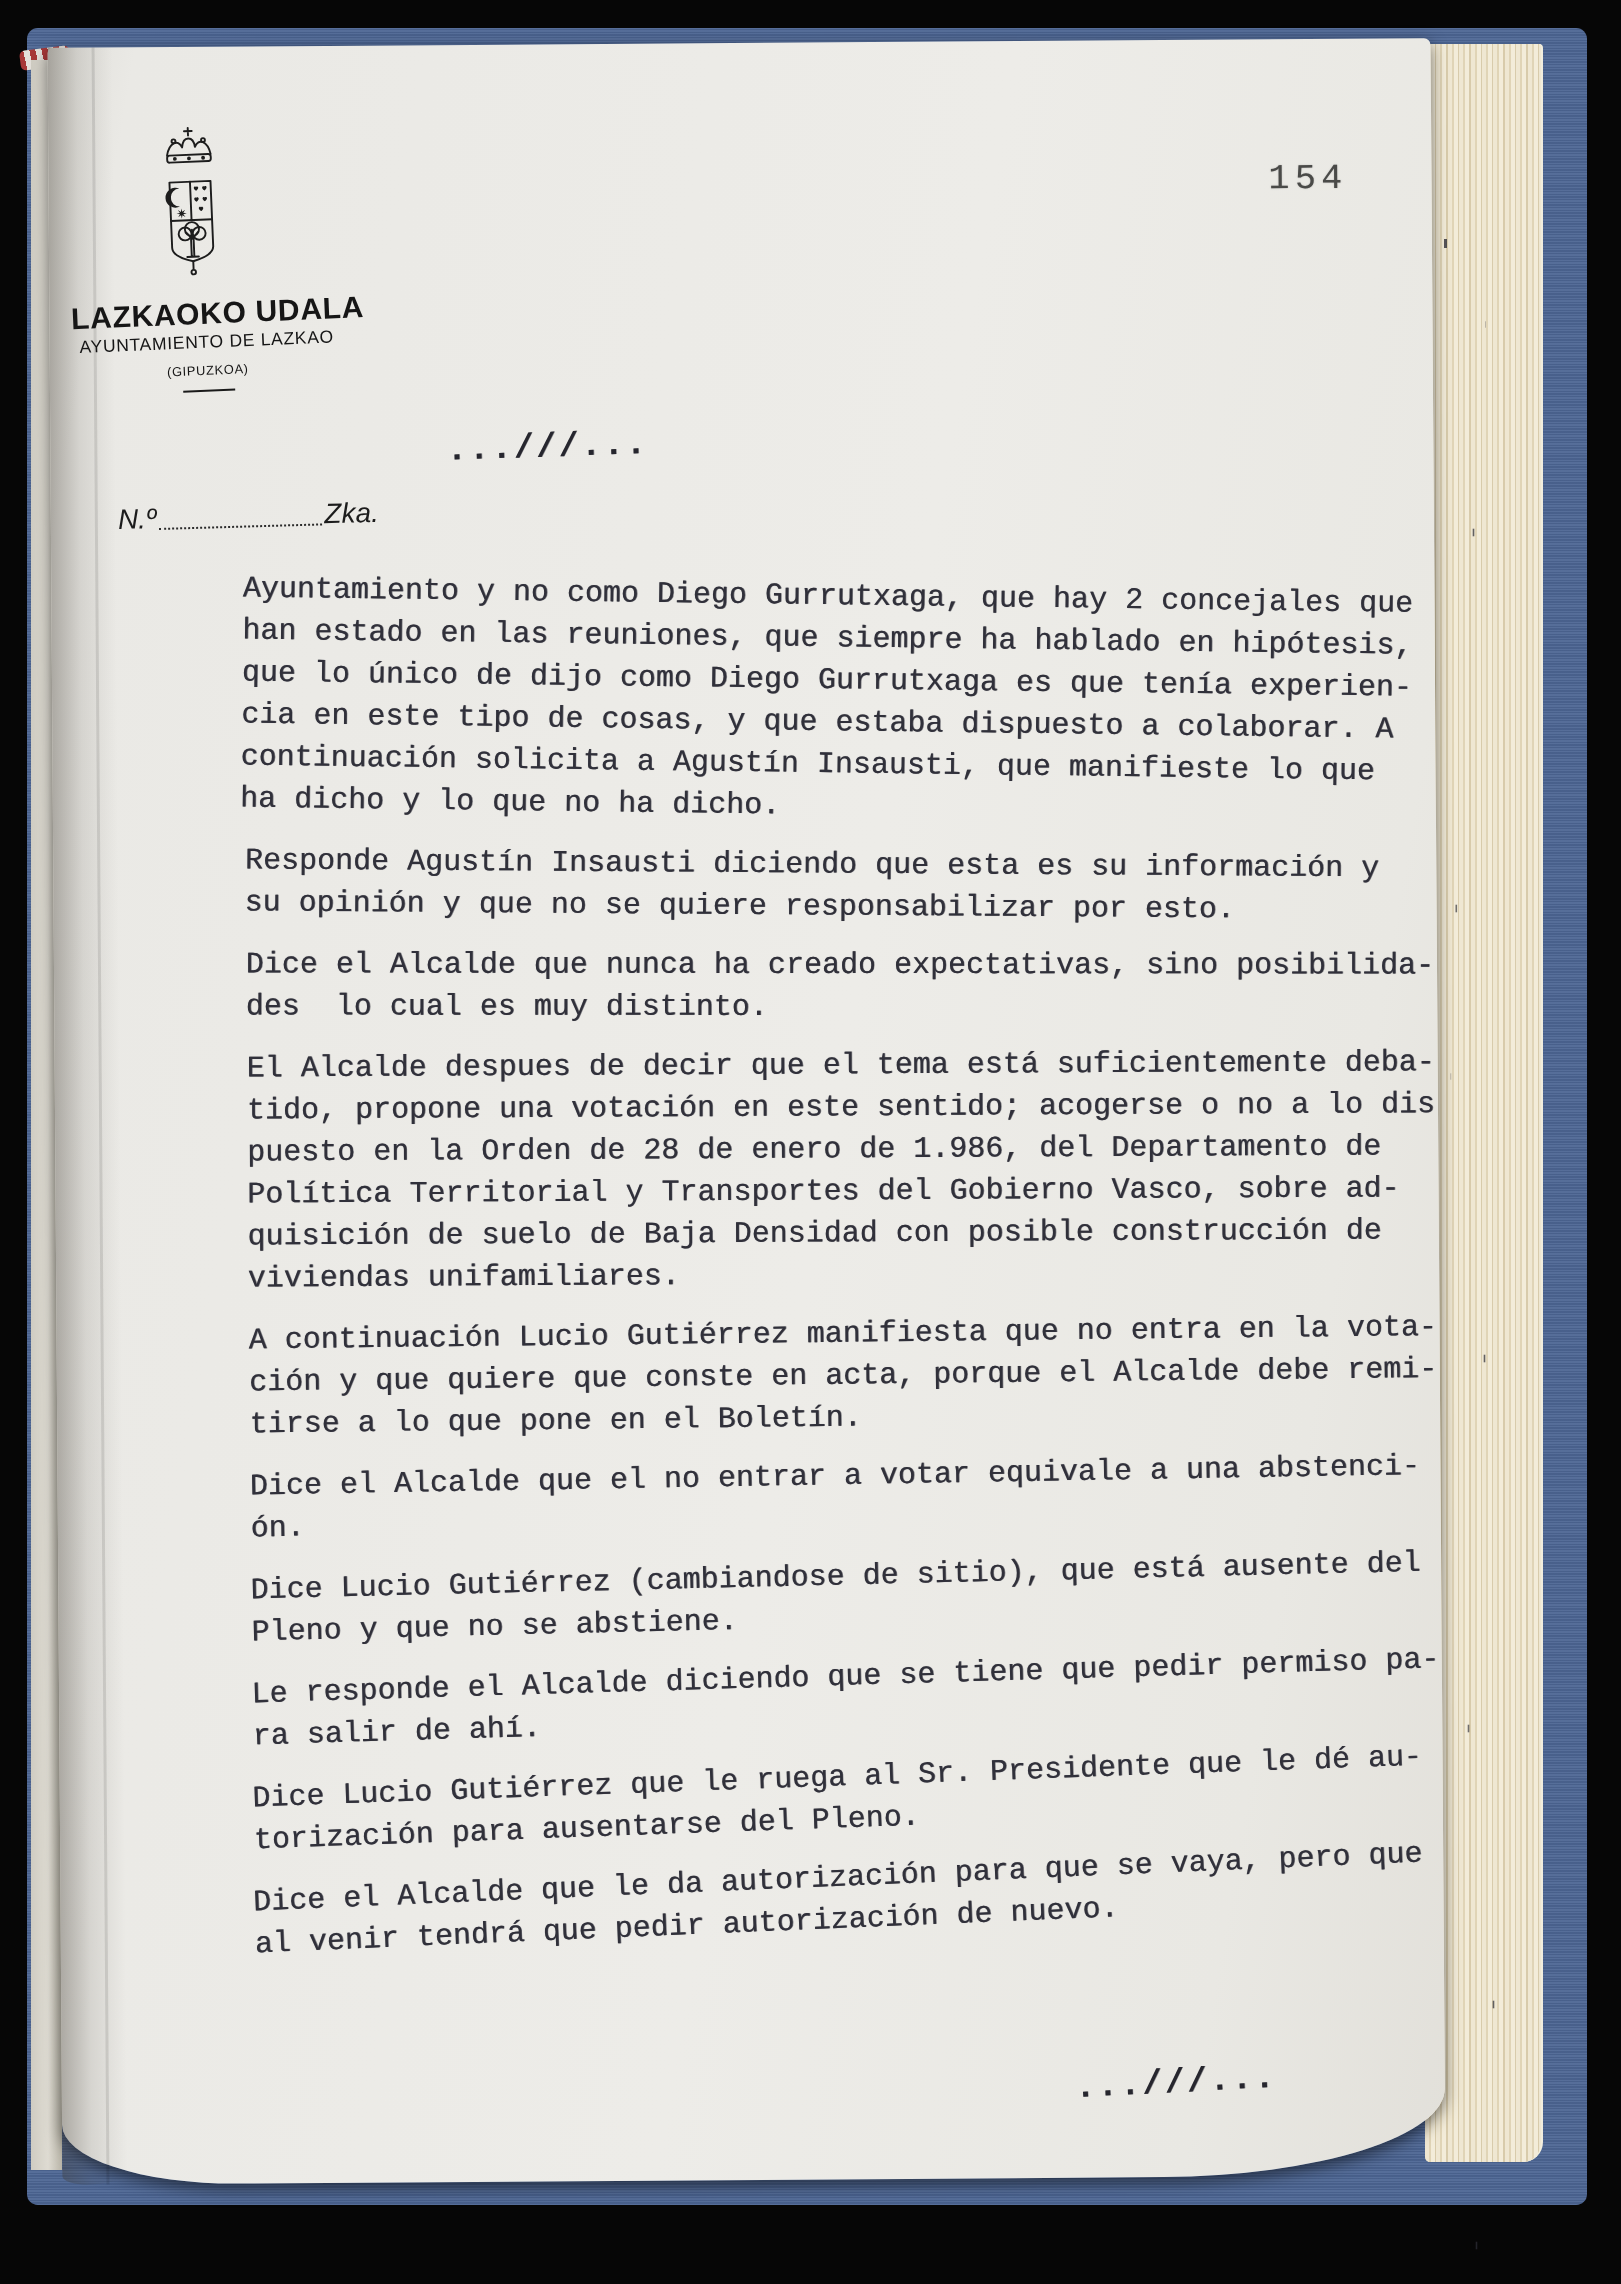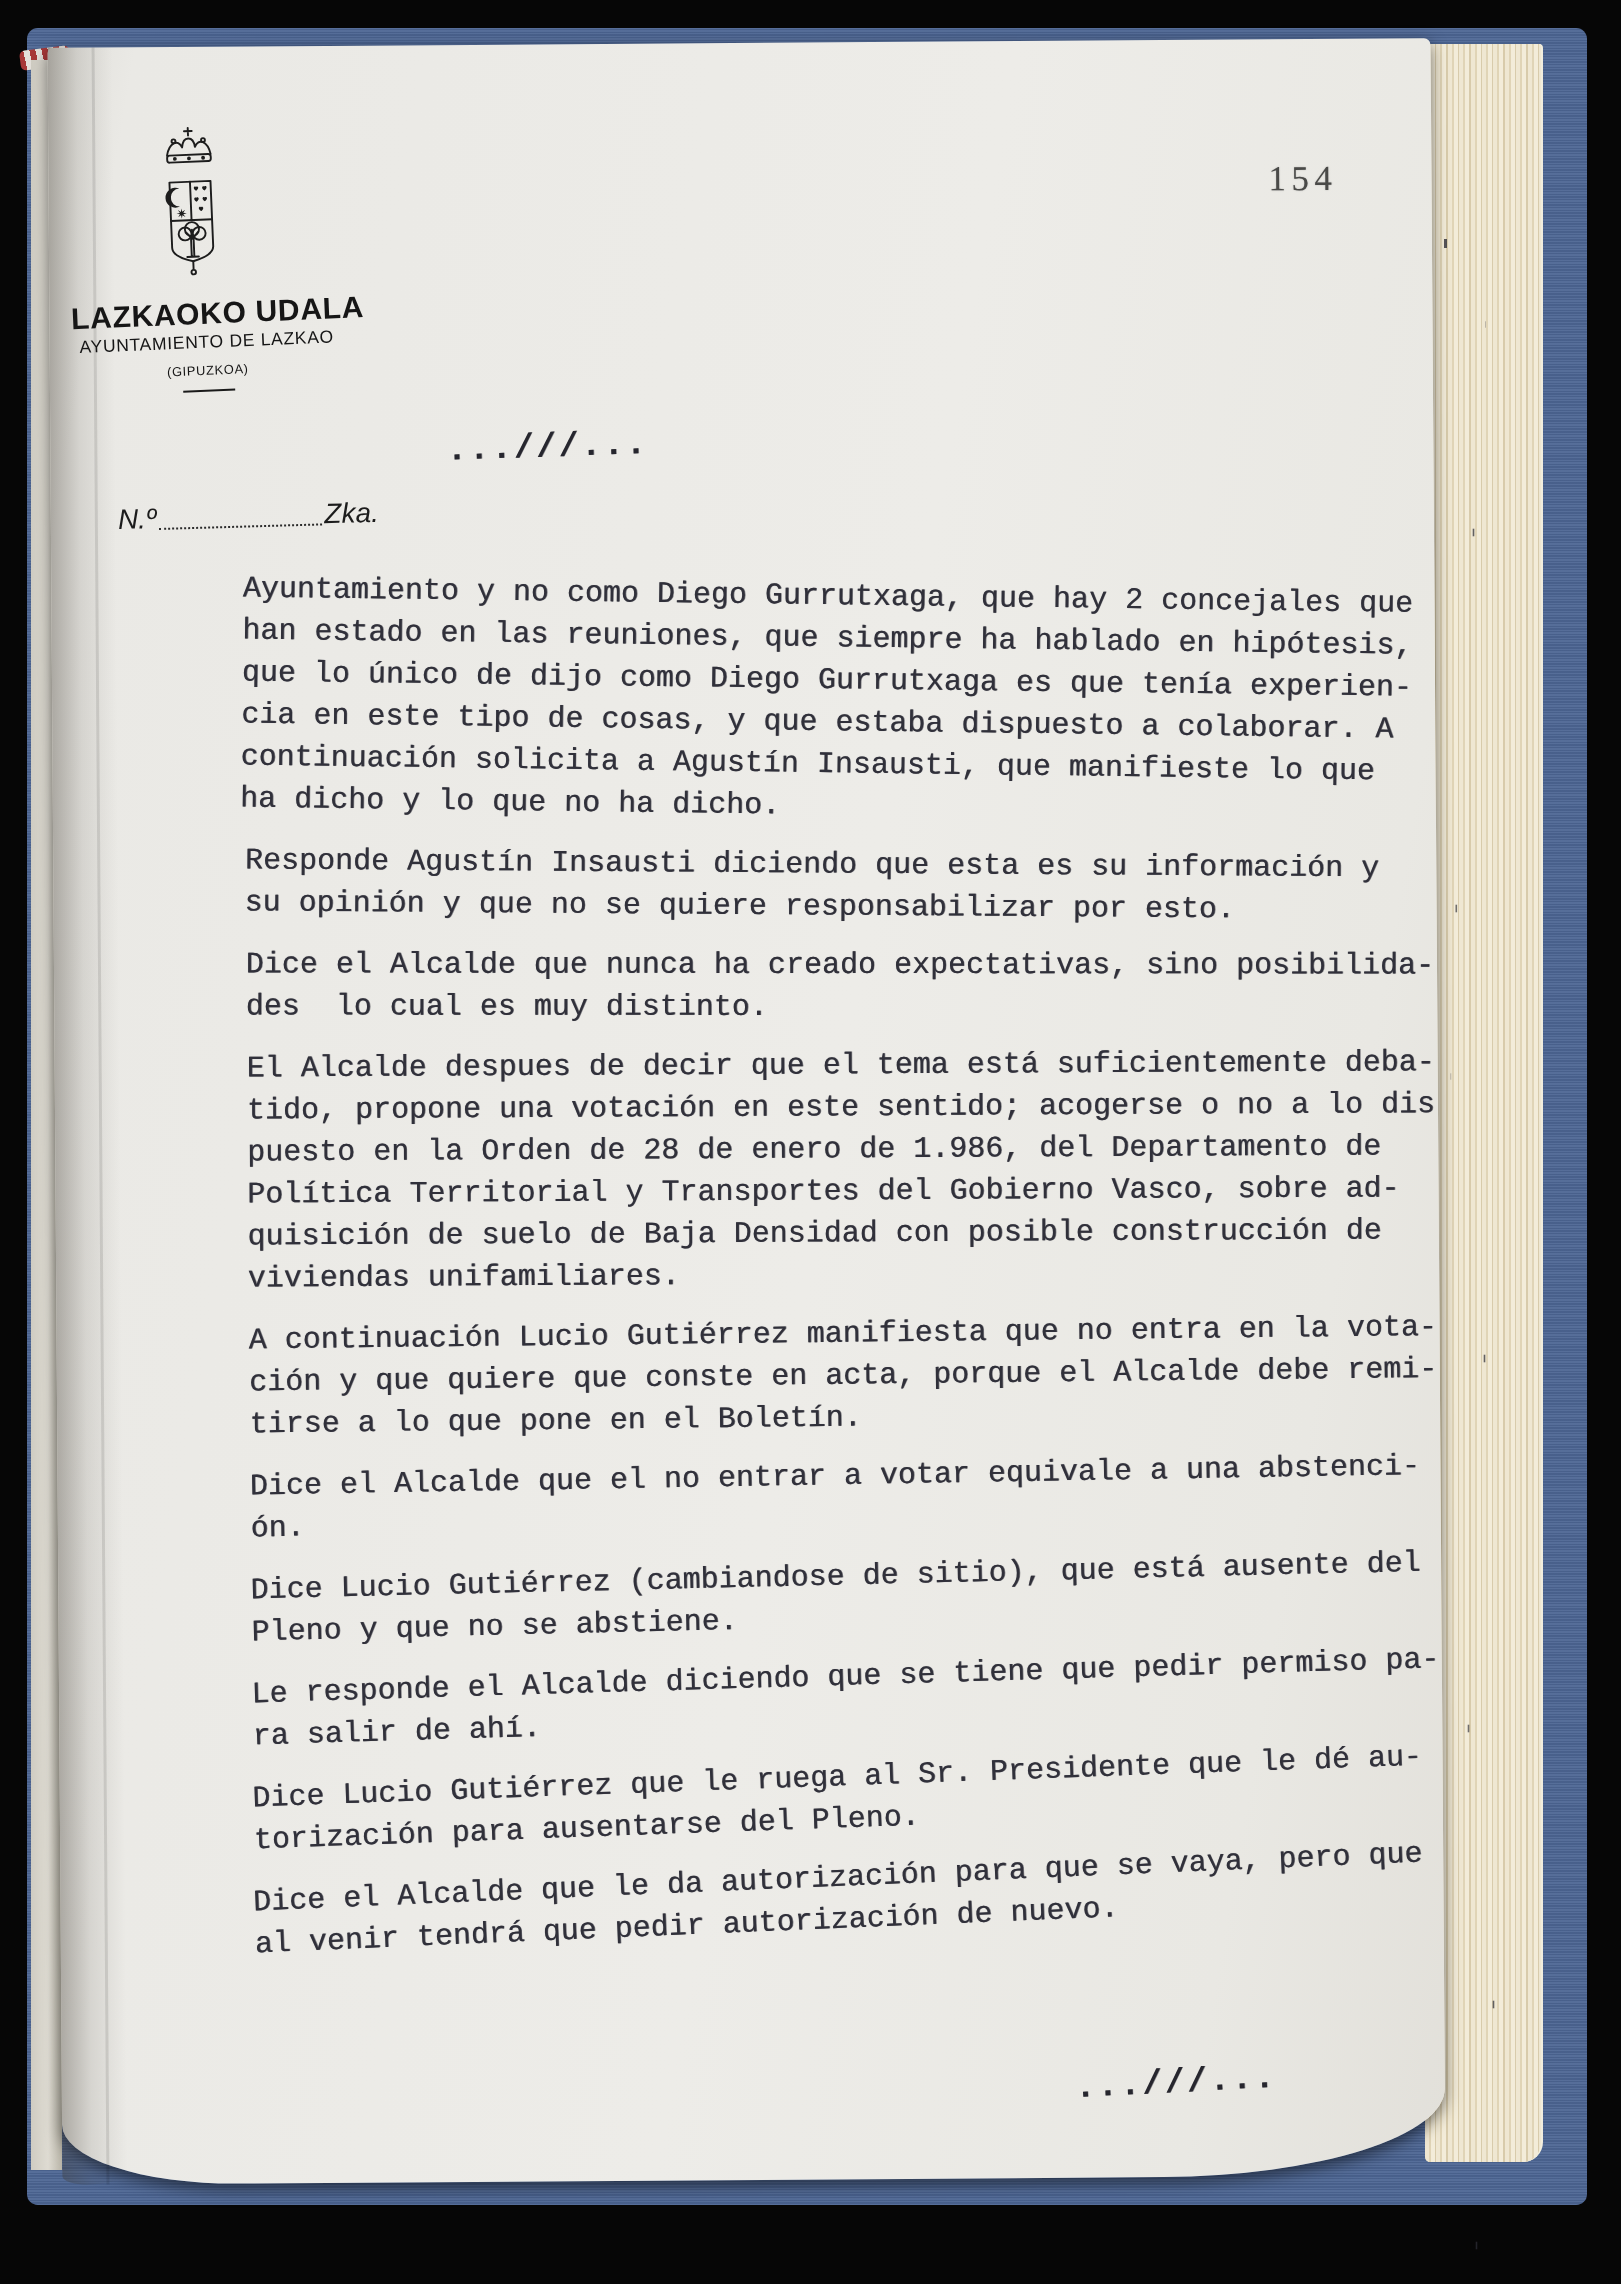--- a/index.html
+++ b/index.html
@@ -46,21 +46,21 @@
               transform:rotate(-2deg);color:#161616;}
   .coat{position:absolute;left:86px;top:4px;width:77px;}
   .lh-title{position:absolute;left:0;top:176px;width:269px;text-align:center;
             font-weight:bold;font-size:30px;letter-spacing:0.7px;white-space:nowrap;}
   .lh-sub{position:absolute;left:0;top:211px;width:269px;text-align:center;
           font-size:17.5px;letter-spacing:0.7px;white-space:nowrap;}
   .lh-prov{position:absolute;left:0;top:242px;width:269px;text-align:center;
            font-size:12.8px;letter-spacing:0.7px;}
   .lh-rule{position:absolute;left:109px;top:269px;width:52px;height:2px;background:#1a1a1a;}
 
-  .pageno{position:absolute;left:1220px;top:120px;font-family:Liberation Serif, serif;
+  .pageno{position:absolute;left:1220px;top:120px;font-family:Liberation Mono, monospace;
           font-size:35px;letter-spacing:5.4px;color:#4a4a48;text-shadow:0 0 1.3px rgba(90,90,90,.5);}
 
   .cont{font-family:"Liberation Mono",monospace;font-size:34px;font-weight:bold;
         color:#26262e;letter-spacing:2px;text-shadow:0.7px 0 0 rgba(40,40,50,.5);}
   .cont-top{position:absolute;left:396px;top:384px;transform:rotate(-1.5deg);}
   .cont-bottom{position:absolute;left:1013px;top:2024px;transform:rotate(-2.6deg);}
 
   .ref-row{position:absolute;left:67px;top:454px;width:261px;display:flex;align-items:flex-end;
            transform:rotate(-1.2deg);font-style:italic;font-size:28px;color:#1c1c1c;}
   .dotline{flex:1;height:0;border-bottom:2.7px dotted #2b2b2b;margin:0 2.7px 5.4px 2.7px;}

